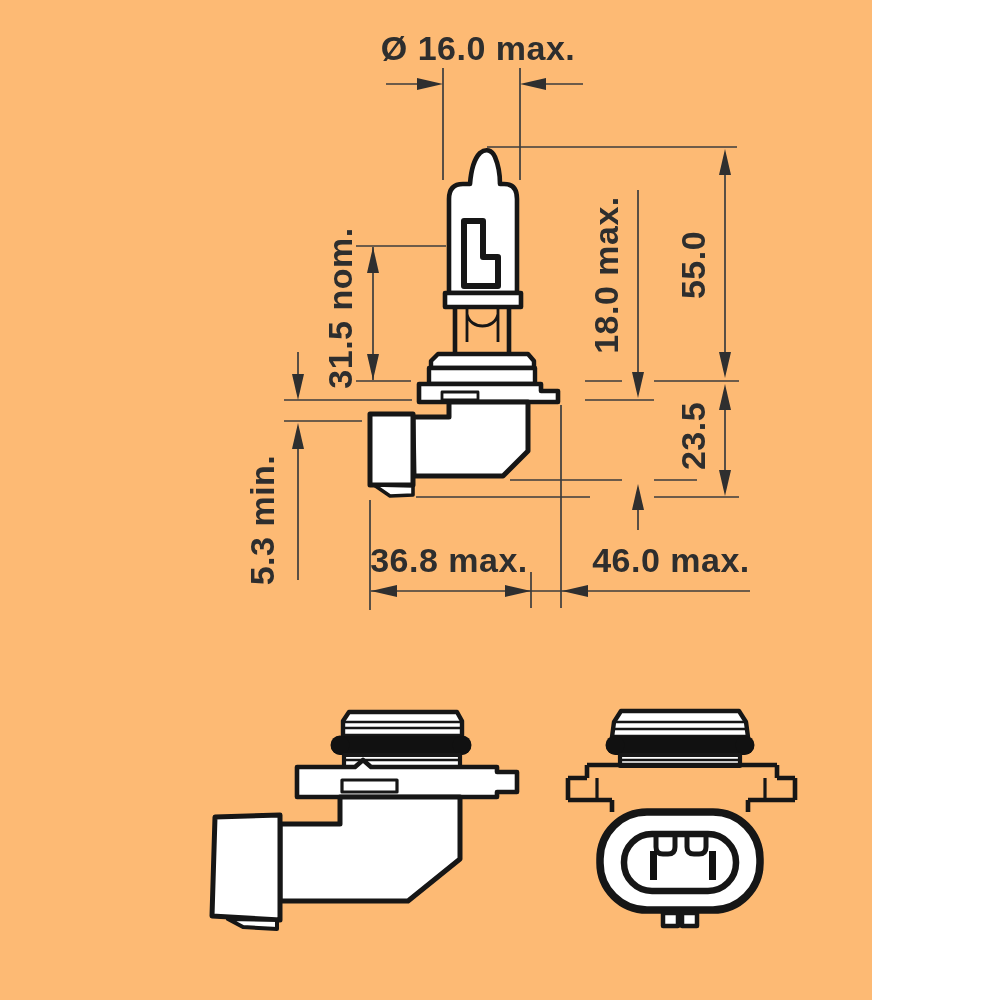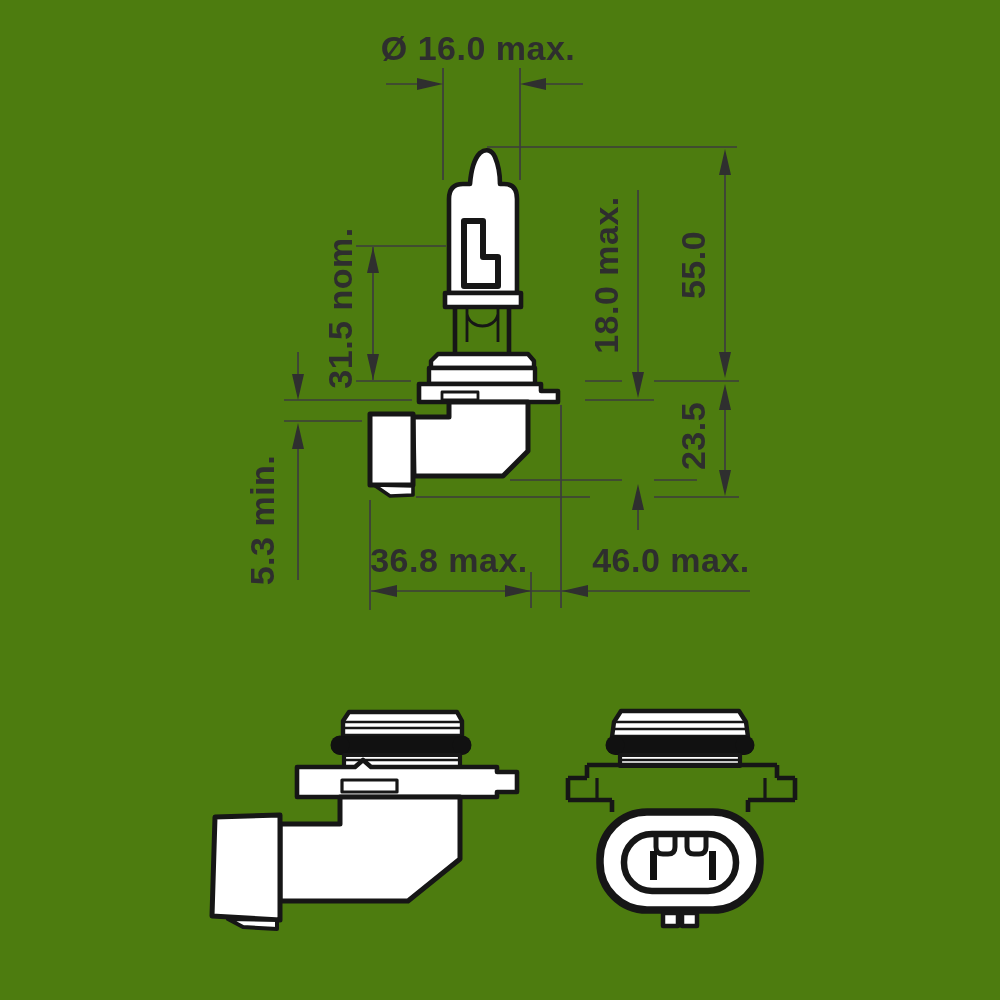--- a/index.html
+++ b/index.html
@@ -2,23 +2,23 @@
 <html><head>
 <meta charset="utf-8">
 <style>
   html, body {
     margin: 0;
     padding: 0;
     background: #ffffff;
   }
   .canvas {
     position: relative;
-    width: 1000px;
+    width: 872px;
     height: 1000px;
-    background: #4d7c0f;
+    background: #fdba74;
     overflow: hidden;
     font-family: "Liberation Sans", sans-serif;
   }
   svg { display: block; }
   .dim-text {
     font-family: "Liberation Sans", sans-serif;
     font-size: 34px;
     font-weight: 600;
     letter-spacing: 0.5px;
     fill: #2e2e2e;

